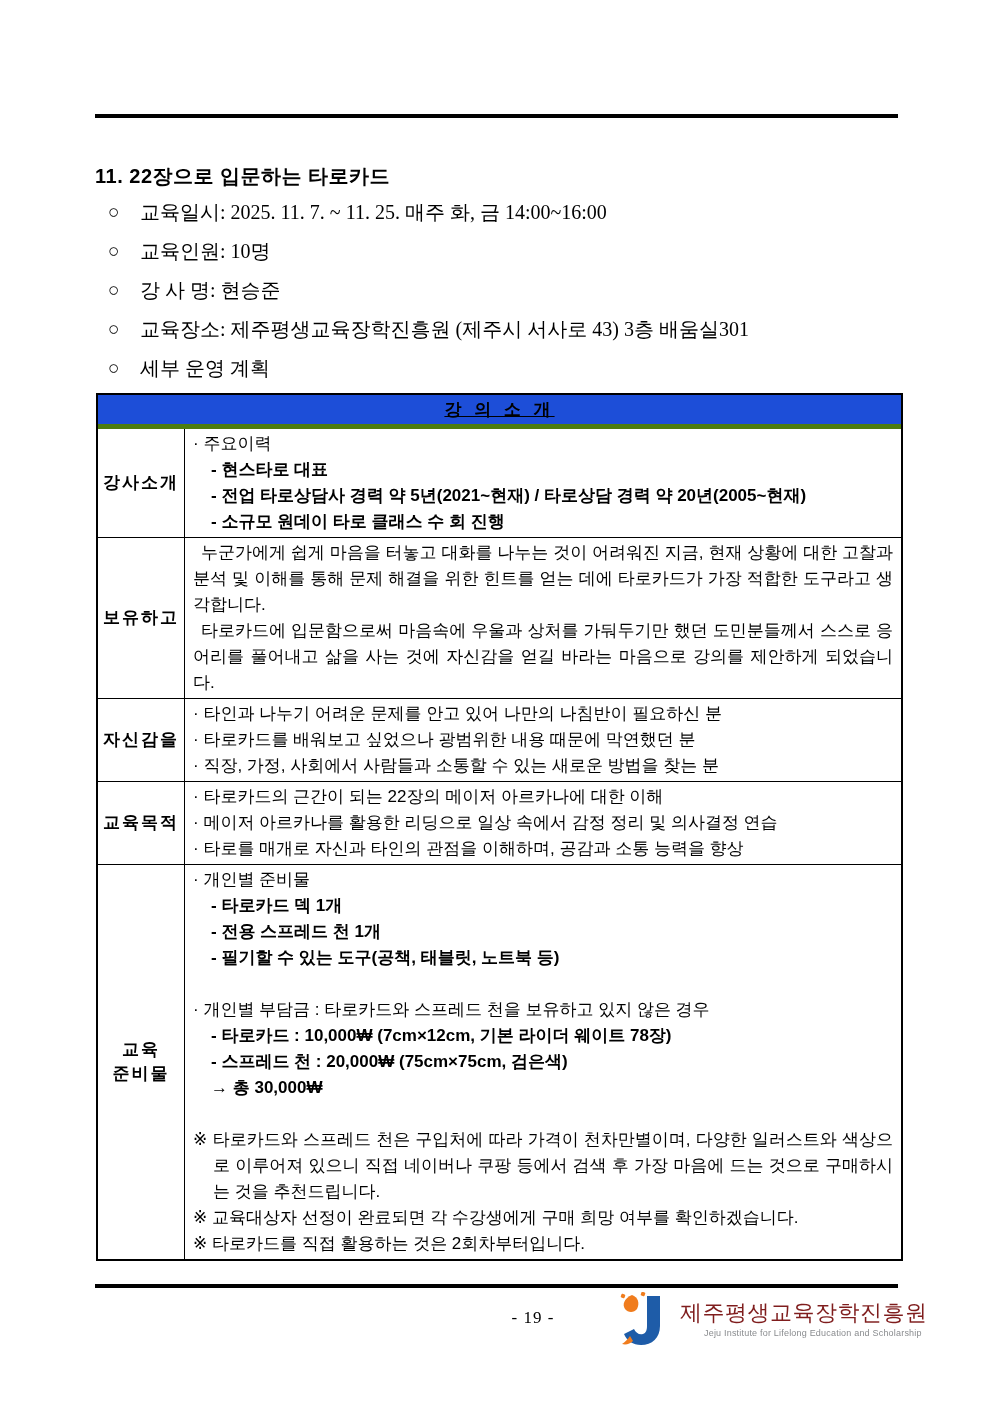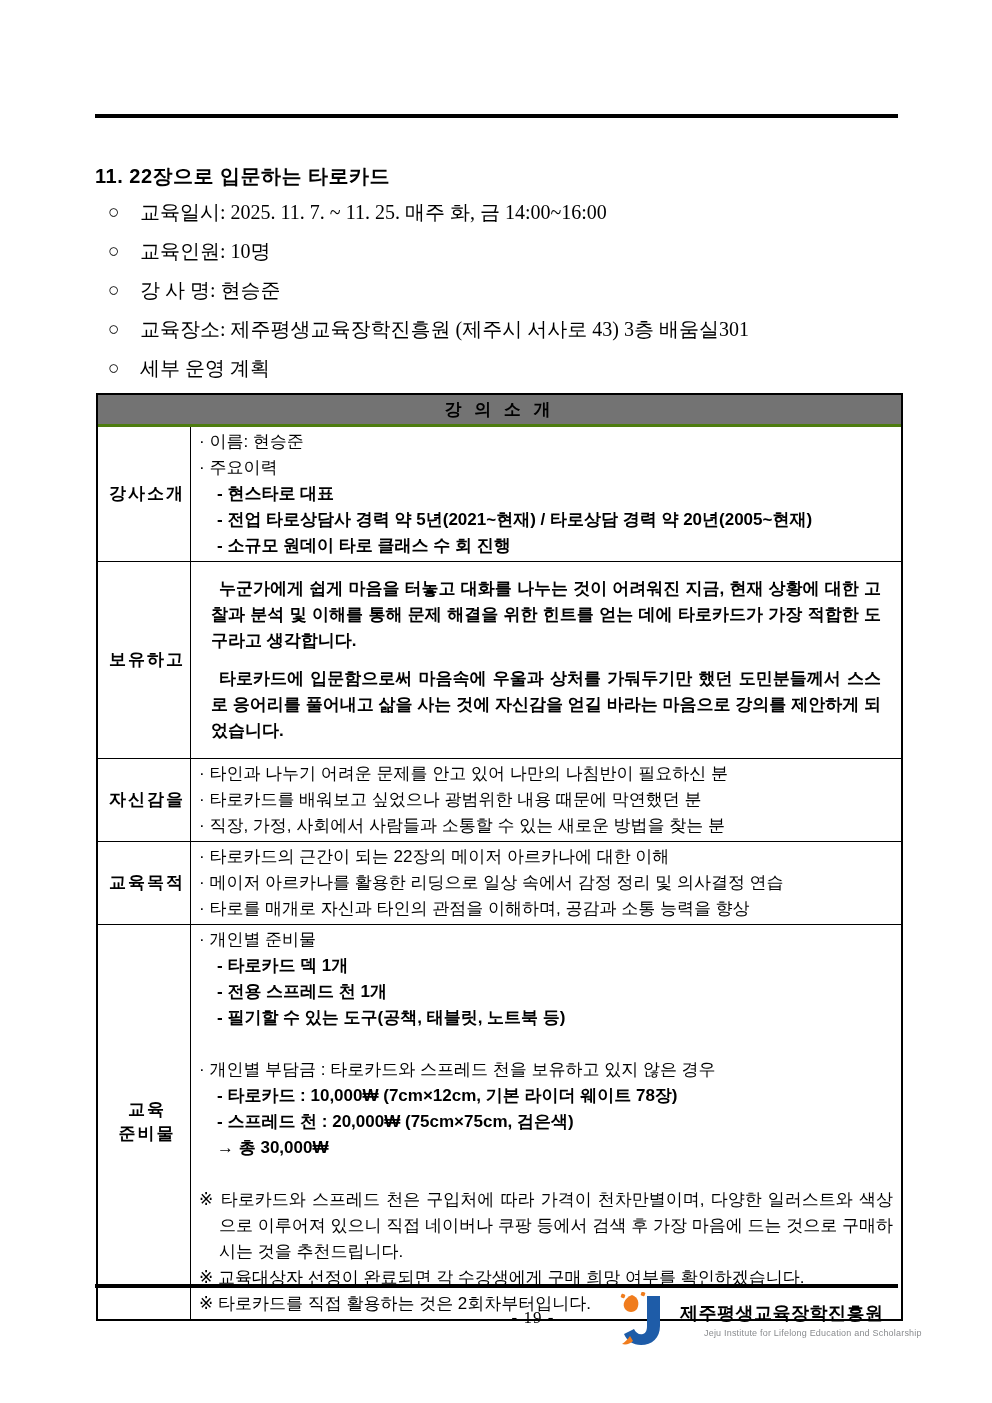--- a/index.html
+++ b/index.html
@@ -26,48 +26,48 @@
   .info-item{display:flex;align-items:flex-start;margin-bottom:13px;line-height:26px;}
   .info-item .marker{width:32px;flex:0 0 32px;font-size:19px;}
   .info-item .txt{flex:1;}
 
   .course-table{
     position:absolute;left:96px;top:393px;width:807px;
     border:2px solid #000;box-sizing:border-box;
     font-size:17px;
   }
   .tbl-header{
-    background:#737373;border-bottom:3px solid #4d7c0f;
+    background:#1d4ed8;border-bottom:5px solid #4d7c0f;
     text-align:center;font-weight:bold;letter-spacing:4px;
-    height:29px;line-height:29px;font-size:17px;
+    height:29px;line-height:29px;font-size:17px;text-decoration:underline;
   }
   .tbl-row{display:flex;border-bottom:1px solid #000;}
   .tbl-row:last-child{border-bottom:none;}
   .tbl-label{
     flex:0 0 86px;width:86px;border-right:1px solid #000;
     display:flex;flex-direction:column;justify-content:center;align-items:center;
-    font-weight:bold;letter-spacing:2px;text-align:center;line-height:24px;padding-left:6px;
+    font-weight:bold;letter-spacing:2px;text-align:center;line-height:24px;
   }
   .tbl-content{flex:1;padding:2px 8px 2px 8px;box-sizing:border-box;min-width:0;}
   .ln{line-height:26px;}
   .lvl1{padding-left:18px;font-weight:bold;}
   .blank{height:26px;}
-  .para{line-height:26px;text-align:justify;text-indent:8px;margin:12px;font-weight:bold;}
+  .para{line-height:26px;text-align:justify;text-indent:8px;margin:0;}
   .hang{padding-left:20px;text-indent:-20px;line-height:26px;text-align:justify;}
 
   .page-footer-num{
     position:absolute;left:0;top:1308px;width:992px;text-align:center;
     font-family:"Liberation Serif","DejaVu Serif",serif;font-size:17px;letter-spacing:1px;padding-left:37px;
   }
   .logo{
     position:absolute;left:620px;top:1292px;display:flex;align-items:center;
   }
   .logo-mark{width:50px;height:56px;margin-right:10px;flex:0 0 50px;}
   .logo-text .ko{
-    font-size:18px;font-weight:bold;color:#000000;letter-spacing:0.5px;line-height:24px;
+    font-size:22px;font-weight:normal;color:#7f1d1d;letter-spacing:0.5px;line-height:24px;
     font-family:"Liberation Sans","DejaVu Sans",sans-serif;
   }
   .logo-text .en{
     font-size:9px;color:#8a8c8f;letter-spacing:0.2px;line-height:12px;margin-top:2px;margin-left:24px;
   }
 </style>
 </head>
 <body>
 
 <div class="rule rule-top"></div>
@@ -96,21 +96,20 @@
     <span class="txt">세부 운영 계획</span>
   </div>
 </div>
 
 <div class="course-table">
   <div class="tbl-header">강 의 소 개</div>
 
   <div class="tbl-row">
     <div class="tbl-label">강사소개</div>
     <div class="tbl-content">
-      <div class="ln">· 이름: 현승준</div>
       <div class="ln">· 주요이력</div>
       <div class="ln lvl1">- 현스타로 대표</div>
       <div class="ln lvl1">- 전업 타로상담사 경력 약 5년(2021~현재) / 타로상담 경력 약 20년(2005~현재)</div>
       <div class="ln lvl1">- 소규모 원데이 타로 클래스 수 회 진행</div>
     </div>
   </div>
 
   <div class="tbl-row">
     <div class="tbl-label">보유하고</div>
     <div class="tbl-content">

